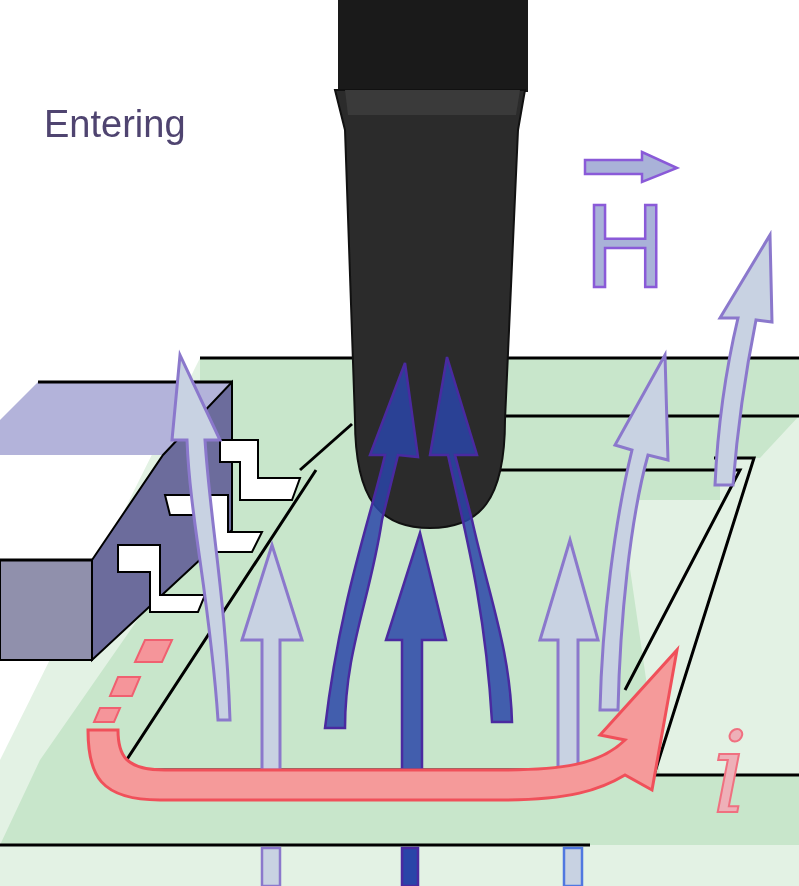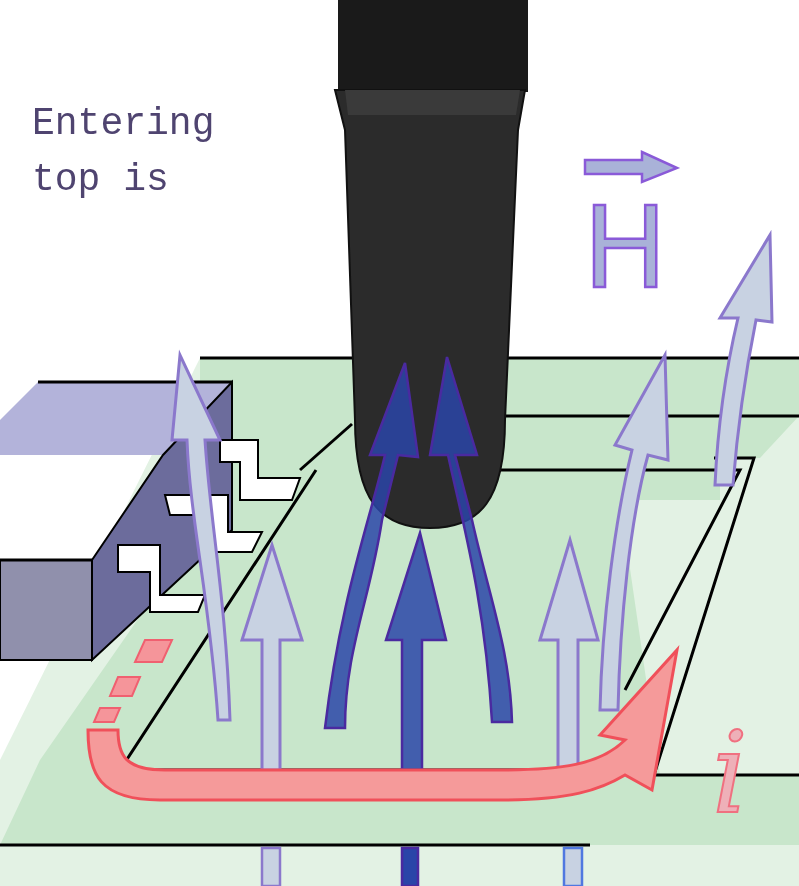--- a/index.html
+++ b/index.html
@@ -1,18 +1,18 @@
 <!DOCTYPE html>
 <html><head>
 <meta charset="utf-8">
 <style>
   html,body{margin:0;padding:0;background:#ffffff;}
   #stage{position:relative;width:799px;height:886px;overflow:hidden;background:#ffffff;}
   svg{position:absolute;left:0;top:0;}
-  .caption{position:absolute;left:32px;top:96px;width:290px;font-family:Liberation Mono, monospace;font-size:38px;line-height:56px;color:#4f4470;}
+  .caption{position:absolute;left:44px;top:96px;width:290px;font-family:Liberation Sans, sans-serif;font-size:38px;line-height:56px;color:#4f4470;}
   .caption span{display:block;white-space:nowrap;}
 </style>
 </head>
 <body>
 
 <div id="stage">
   <svg width="799" height="886" viewBox="0 0 799 886">
 
     <polygon points="200,358 799,358 799,886 0,886 0,760" fill="#e3f2e4"></polygon>
     <polygon points="200,358 799,358 799,416 760,458 720,458 720,500 620,500 660,775 799,775 799,845 0,845 40,760 200,530" fill="#c8e6cb"></polygon>
@@ -77,15 +77,14 @@
 
     <g fill="#a9b2d8" stroke="#8a5ad8" stroke-width="2.5">
       <polygon points="585,160 642,160 642,152 677,168 642,182 642,174 585,174"></polygon>
     </g>
     <text x="583" y="287" font-family="DejaVu Sans, sans-serif" font-size="112" fill="#a9b2d8" stroke="#8a5ad8" stroke-width="2.5">H</text>
     <text x="712" y="812" font-family="DejaVu Serif, serif" font-style="italic" font-size="112" fill="#eeb0b8" stroke="#f07080" stroke-width="2">i</text>
   </svg>
 
   <div class="caption">
     <span>Entering</span>
-    <span>top is</span>
   </div>
 </div>
 
 </body></html>

